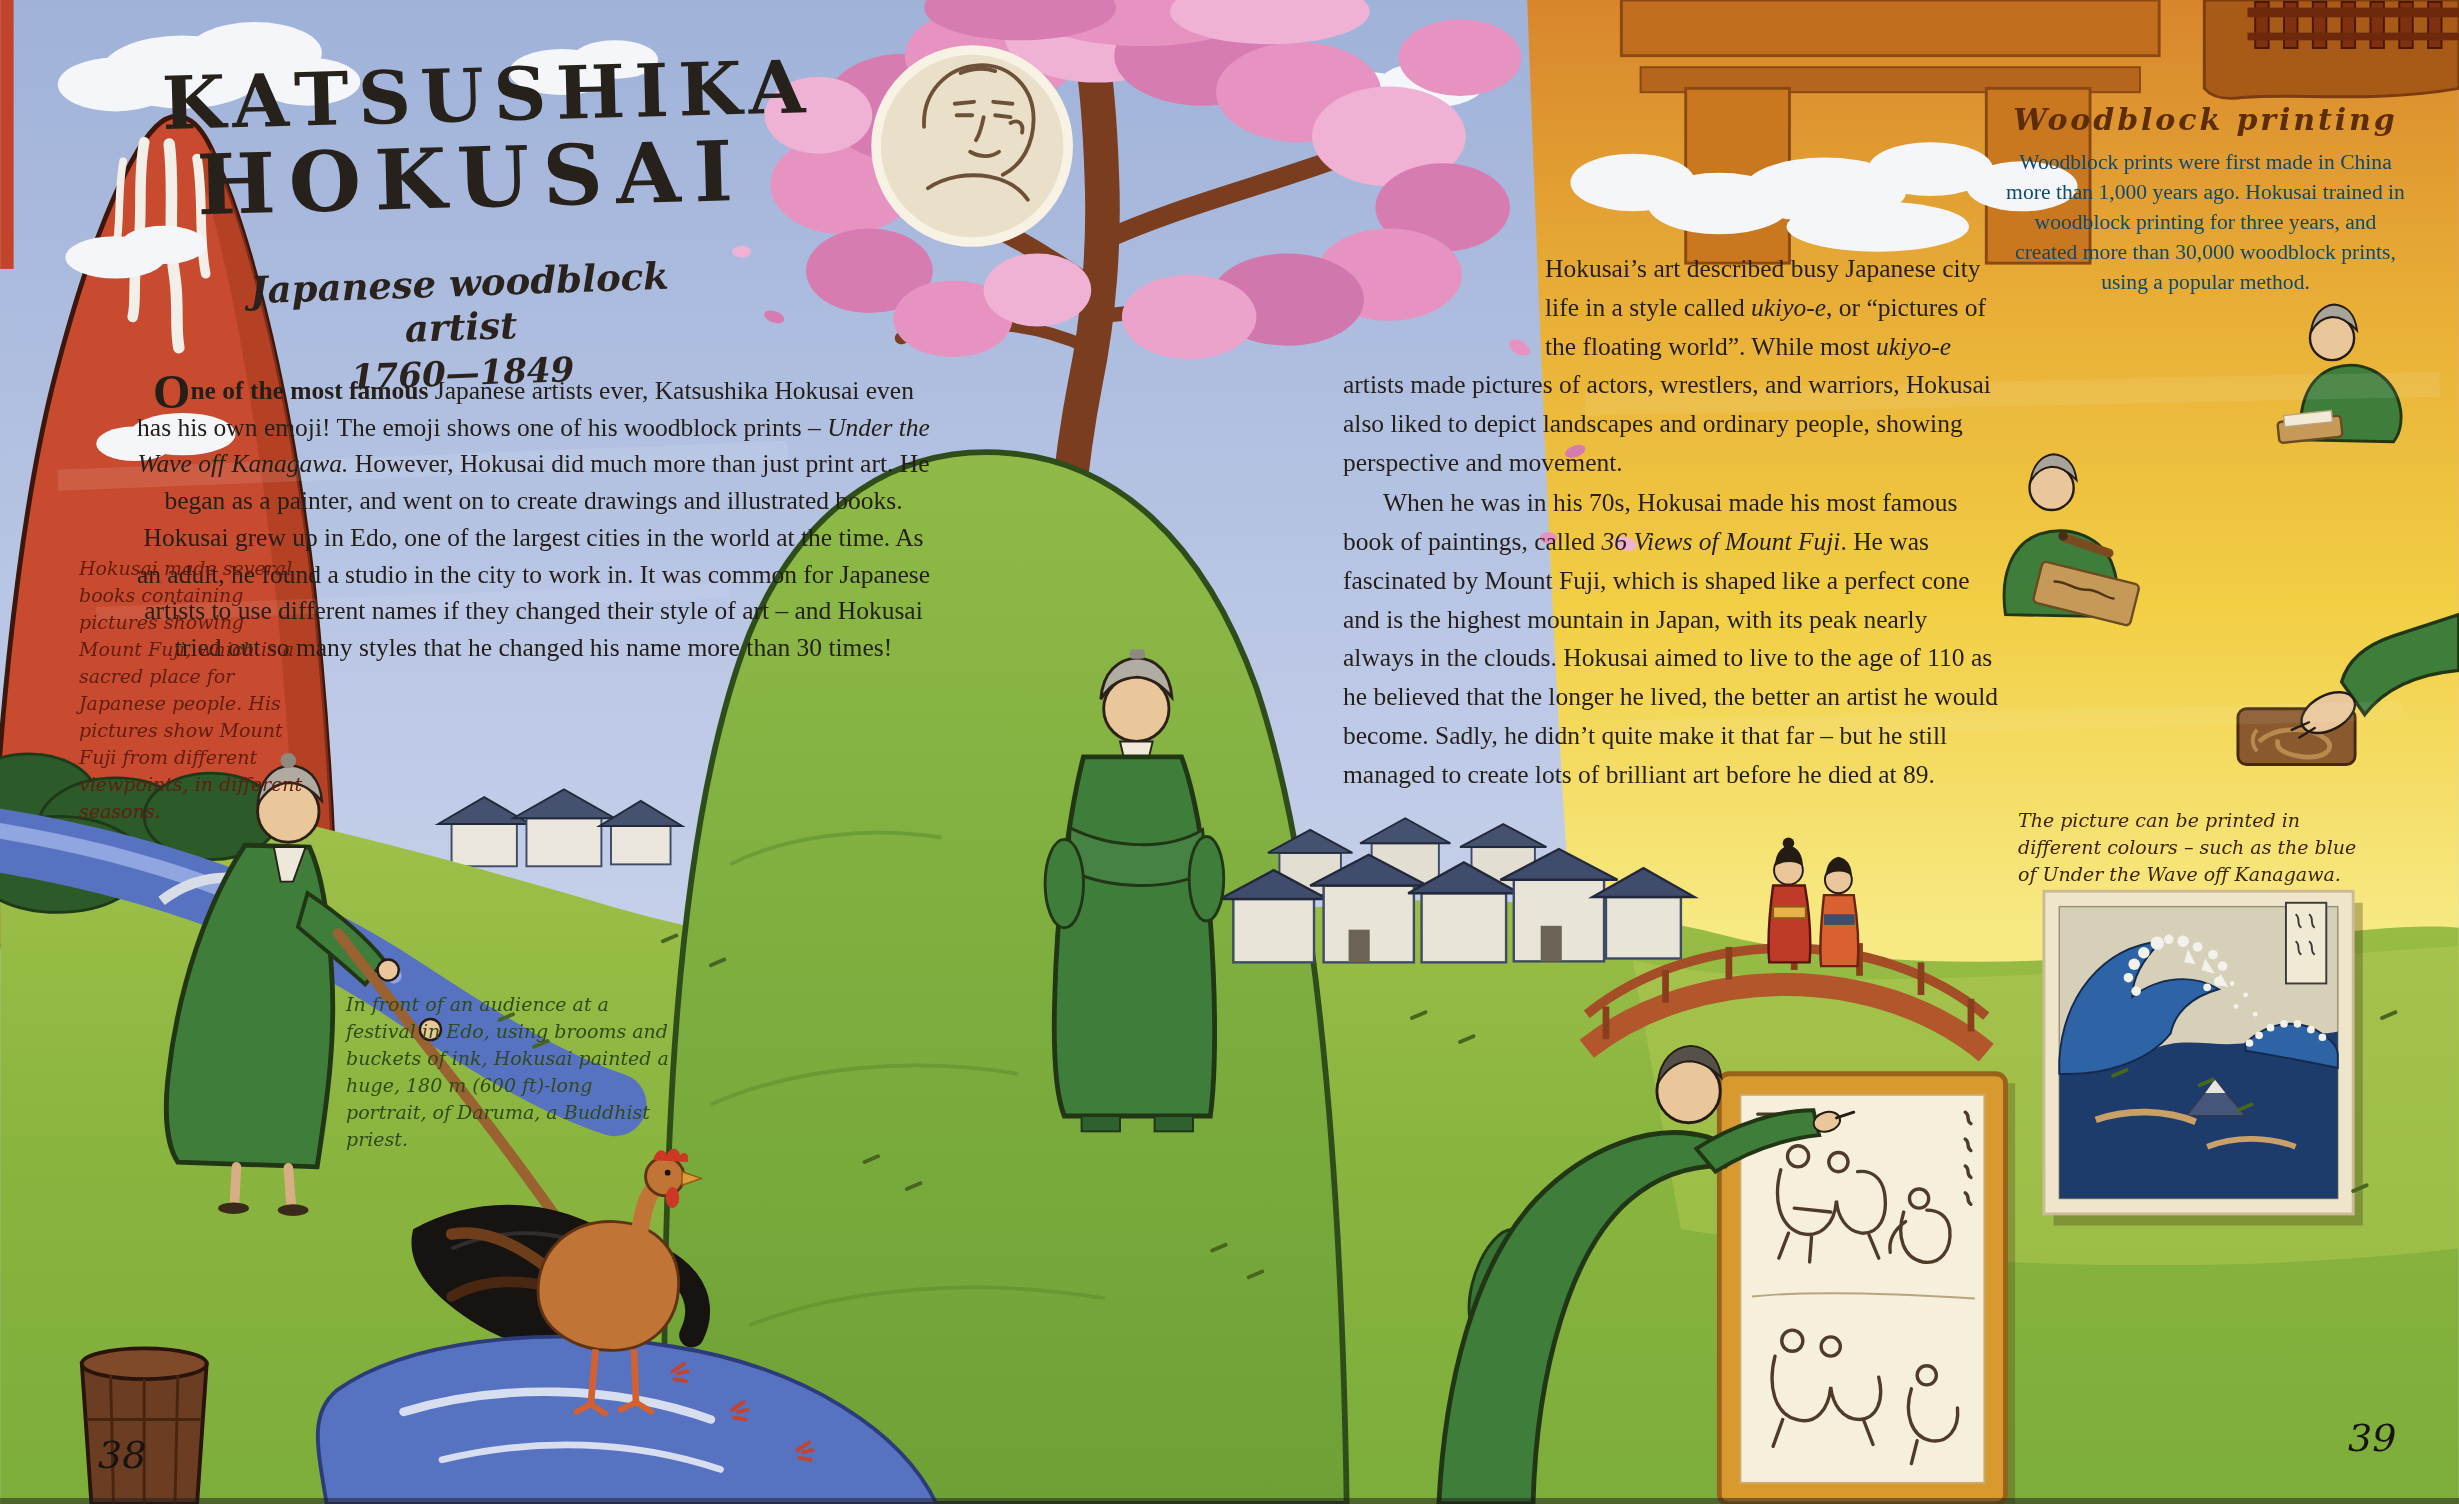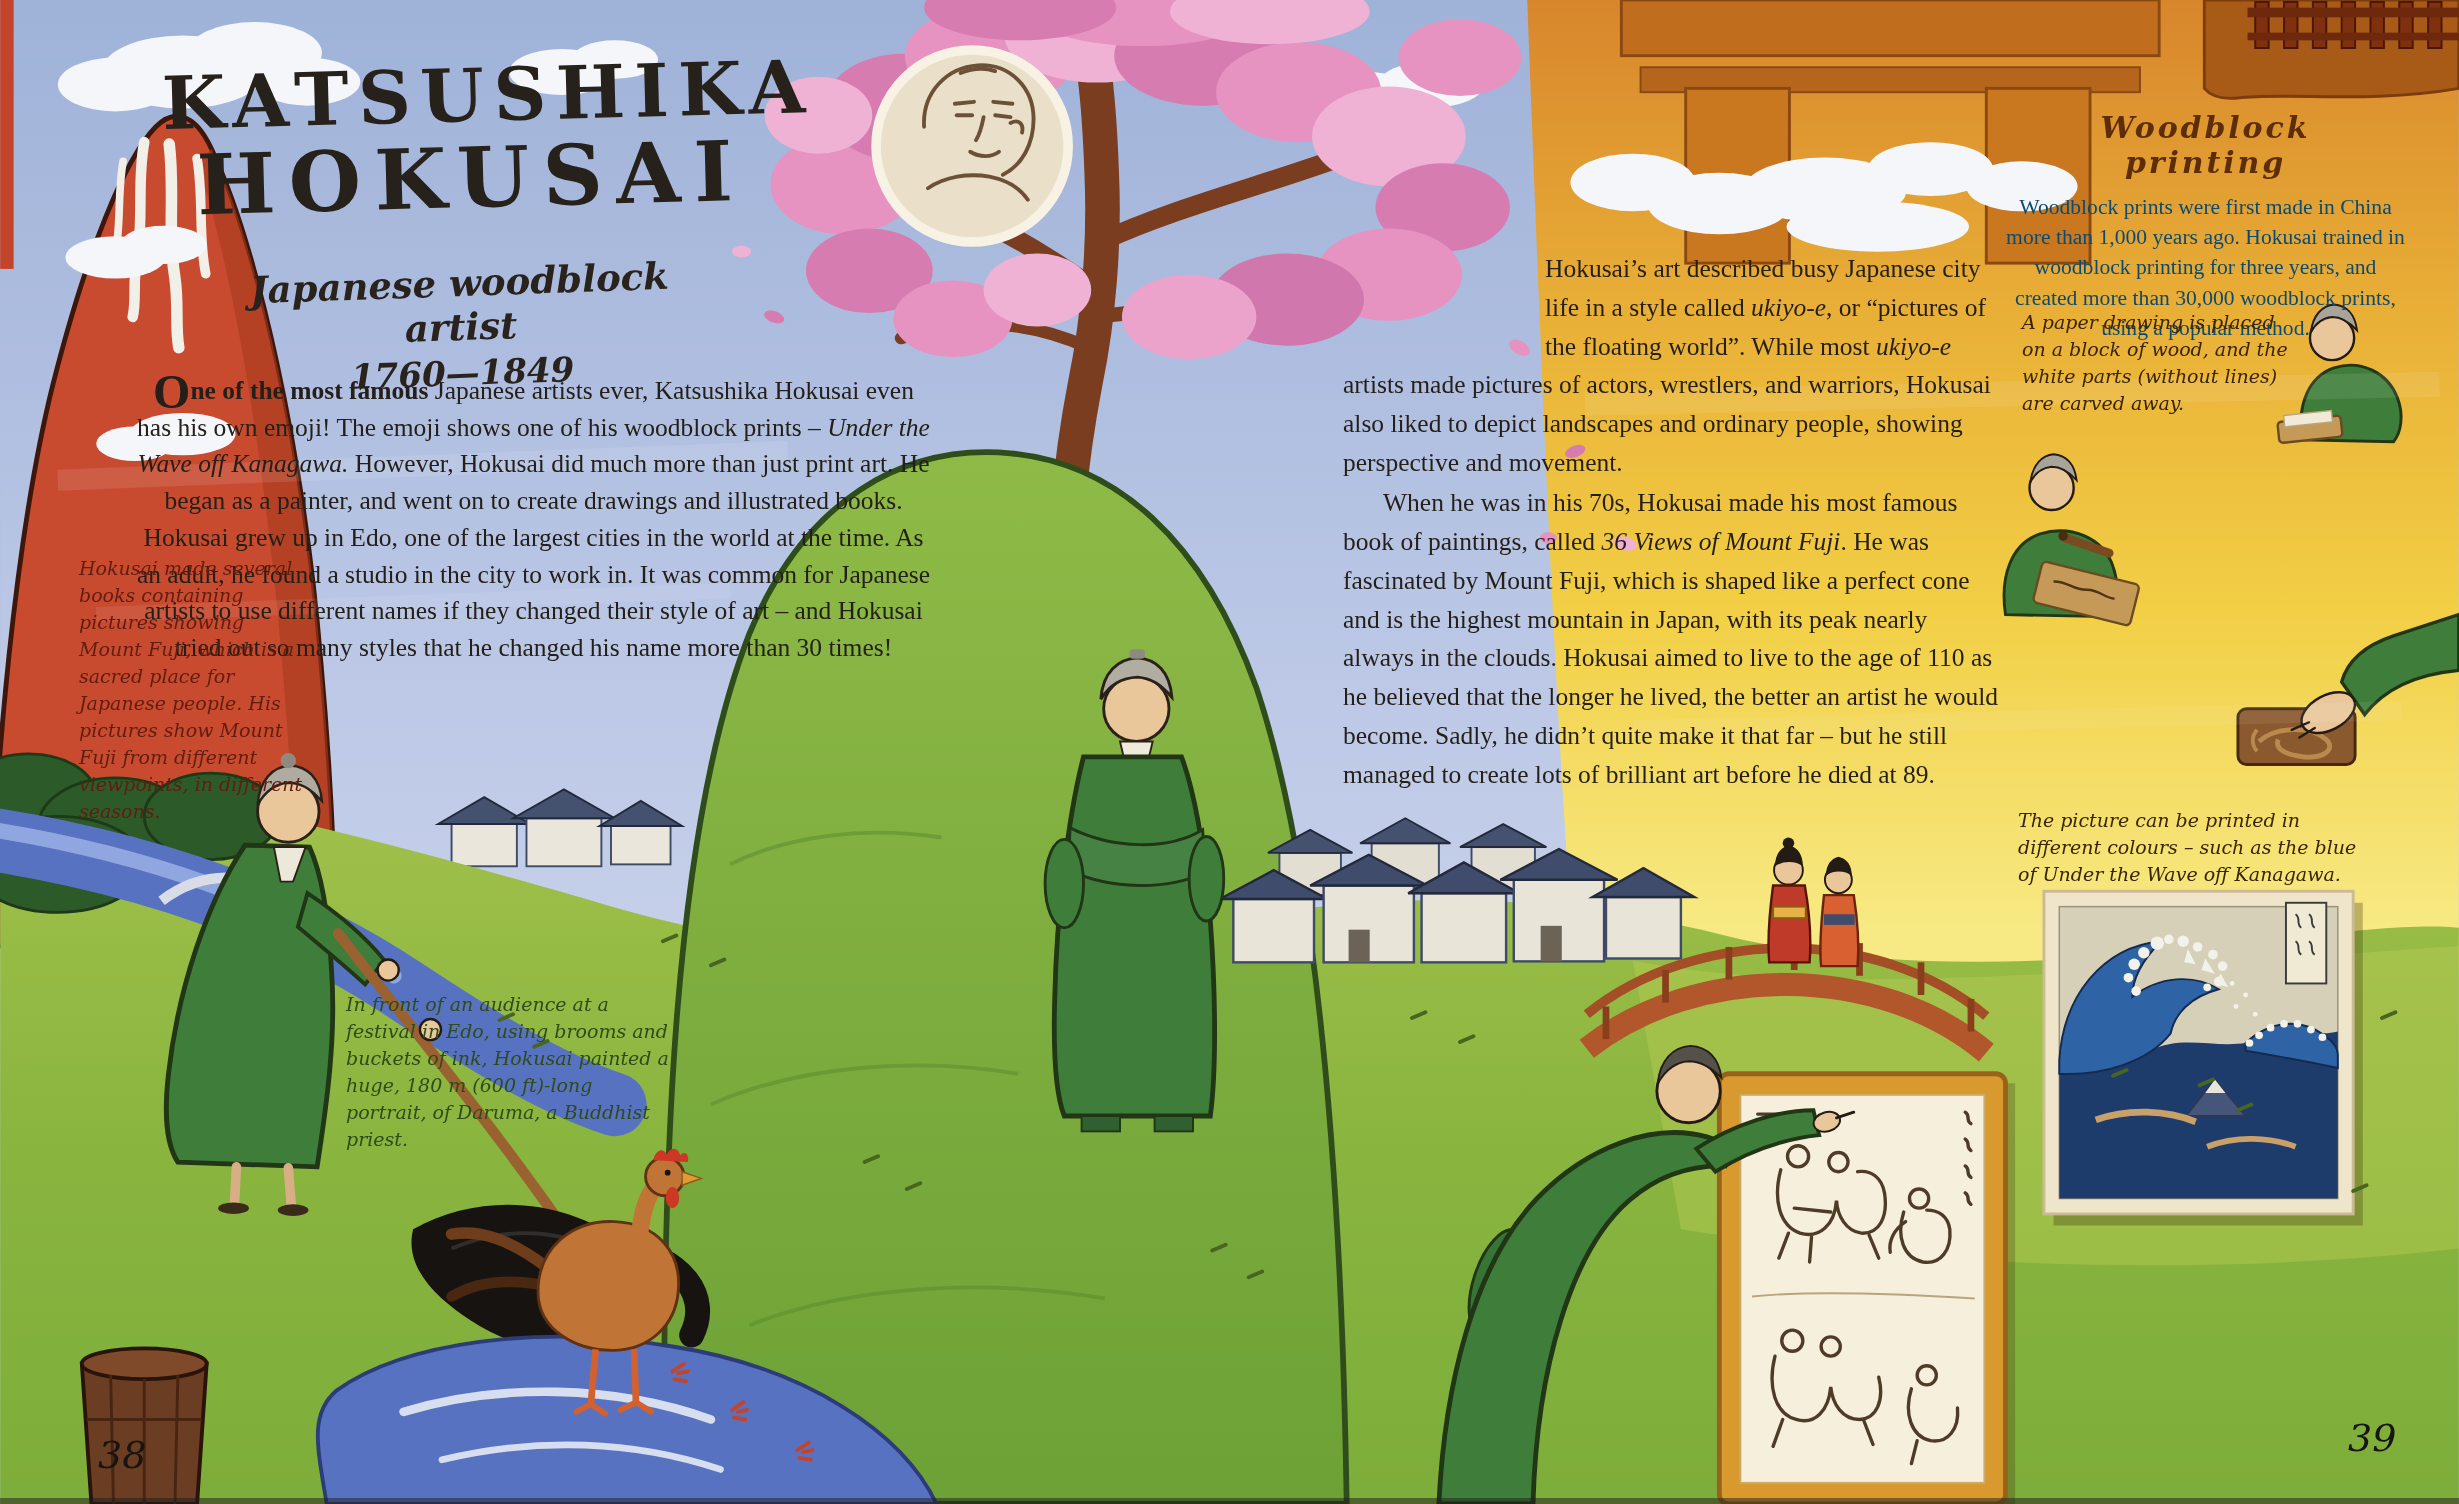--- a/index.html
+++ b/index.html
@@ -37,21 +37,21 @@
   .cap-manga{left:1991px;top:1241px;width:261px;color:#26451a;}
 
   .magical{left:1343px;top:250px;width:655px;color:#241f18;}
   .magical h2{margin:0 0 9.6px 0;text-align:center;font-size:35px;color:#1f1a15;
         font-family:"DejaVu Serif",serif;}
   .magical p{margin:0;font-size:25.5px;line-height:1.52;}
   .magical .treespacer{float:left;width:202px;height:88px;}
   .magical .p2{text-indent:40px;margin-top:1.9px;}
 
   .woodblock{left:2004px;top:98px;width:403px;text-align:center;}
-  .woodblock h3{margin:12px;font-size:30px;letter-spacing:2.9px;color:#5c2d07;
+  .woodblock h3{margin:4px;font-size:30px;letter-spacing:2.9px;color:#5c2d07;
         font-family:"DejaVu Serif",serif;font-weight:bold;font-style:italic;}
   .woodblock p{margin:9.6px 0 0 0;font-size:21.6px;line-height:1.4;color:#0c4a6e;font-family:Liberation Serif, serif;}
 
   .pagenum{font-family:"DejaVu Serif",serif;font-style:italic;font-size:38px;color:#171411;}
   .pn-left{left:85px;top:1433px;margin-left:13px;}
   .pn-right{left:2348px;top:1416px;}
 </style>
 </head>
 <body>
 
@@ -487,21 +487,20 @@
 <div class="txt magical">
   <p class="p1"><span class="treespacer"></span><span>Hokusai’s art described busy Japanese city life in a style called </span><i>ukiyo-e</i><span>, or “pictures of the floating world”. While most </span><i>ukiyo-e</i><span> artists made pictures of actors, wrestlers, and warriors, Hokusai also liked to depict landscapes and ordinary people, showing perspective and movement.</span></p>
   <p class="p2"><span>When he was in his 70s, Hokusai made his most famous book of paintings, called </span><i>36 Views of Mount Fuji</i><span>. He was fascinated by Mount Fuji, which is shaped like a perfect cone and is the highest mountain in Japan, with its peak nearly always in the clouds. Hokusai aimed to live to the age of 110 as he believed that the longer he lived, the better an artist he would become. Sadly, he didn’t quite make it that far – but he still managed to create lots of brilliant art before he died at 89.</span></p>
 </div>
 
 <div class="txt woodblock">
   <h3>Woodblock printing</h3>
   <p>Woodblock prints were first made in China more than 1,000 years ago. Hokusai trained in woodblock printing for three years, and created more than 30,000 woodblock prints, using a popular method.</p>
 </div>
 
-<div class="txt handw cap-step cap-step1">A paper drawing is placed on a block of wood, and the white parts (without lines) are carved away.</div>
 <div class="txt handw cap-step cap-step4">The picture can be printed in different colours – such as the blue of Under the Wave off Kanagawa.</div>
 
 
 <div class="txt pagenum pn-left">38</div>
 <div class="txt pagenum pn-right">39</div>
 
 </div>
 
 
 </body></html>

